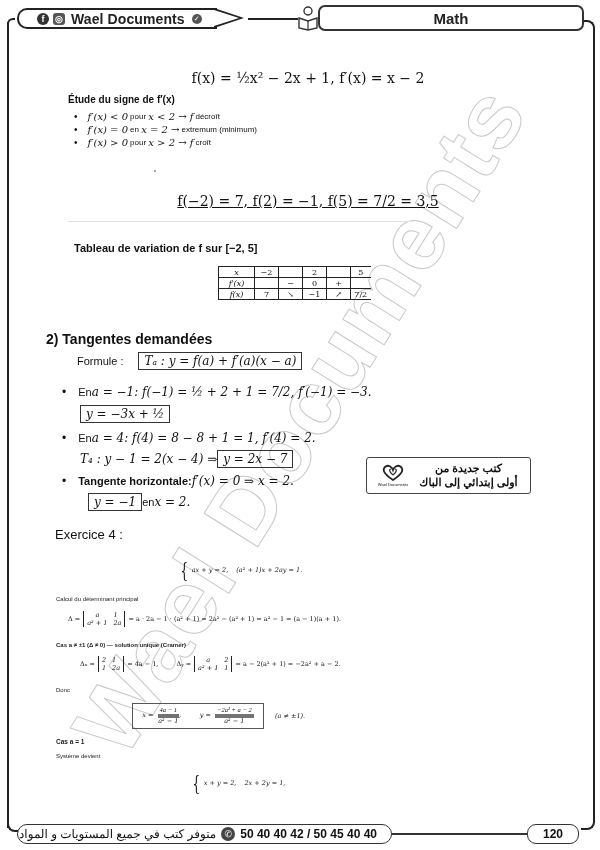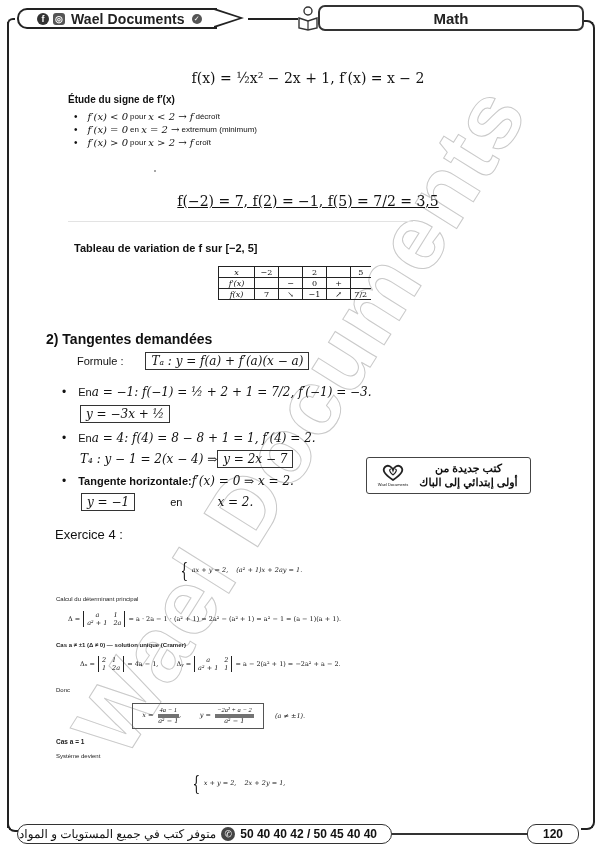--- a/index.html
+++ b/index.html
@@ -157,21 +157,21 @@
     <td class="c">↘</td>
     <td class="c">−1</td>
     <td class="c">↗</td>
     <td class="last">7/2</td>
   </tr>
 </tbody>
   </table>
 
 <div class="section-title">2) Tangentes demandées</div>
 <div class="formula-row">
-  <span style="margin-right:22px;padding-left:25px;">Formule :</span>
+  <span style="margin-right:15px;padding-left:25px;">Formule :</span>
   <span class="boxed big-math mi">Tₐ :  y = f(a) + f′(a)(x − a)</span>
 </div>
 
 <div class="line" style="left:62px; top:385px;">
   <span class="bullet-dot">•</span>
   <span>En </span>
   <span class="big-math mi">a = −1: f(−1) = ½ + 2 + 1 = 7/2, f′(−1) = −3.</span>
 </div>
 <div class="line" style="left:80px; top:405px;">
   <span class="boxed big-math mi">y = −3x + ½</span>
@@ -185,21 +185,21 @@
 <div class="line" style="left:80px; top:450px;">
   <span class="big-math mi">T₄ : y − 1 = 2(x − 4)  ⇒ </span>
   <span class="boxed big-math mi">y = 2x − 7</span>
 </div>
 
 <div class="line" style="left:62px; top:474px;">
   <span class="bullet-dot">•</span>
   <span style="font-weight:bold;">Tangente horizontale:</span>
   <span class="big-math mi"> f′(x) = 0 ⇒ x = 2.</span>
 </div>
-<div class="line" style="left:81px; top:493px;gap:35px;">
+<div class="line" style="left:88px; top:493px;">
   <span class="boxed big-math mi">y = −1</span>
   <span> en </span>
   <span class="big-math mi">x = 2.</span>
 </div>
 
 <div class="ad-box">
   <div class="ad-logo">
     <svg width="26" height="18" viewBox="0 0 26 18">
       <path d="M13 16 C4 10 2 6 5 3 C8 0 12 3 13 6 C14 3 18 0 21 3 C24 6 22 10 13 16 Z" fill="none" stroke="#222" stroke-width="1.8"></path>
       <path d="M13 11 C9 8 9 5 11 5 M13 11 C17 8 17 5 15 5" fill="none" stroke="#222" stroke-width="1.2"></path>

